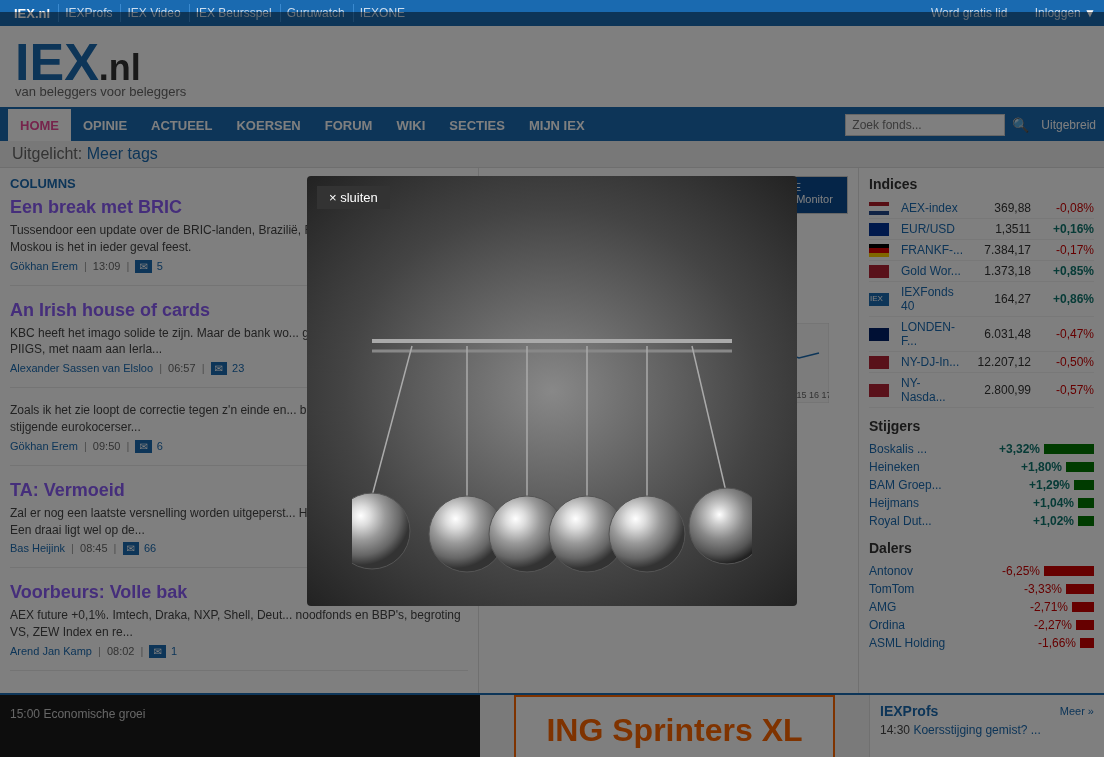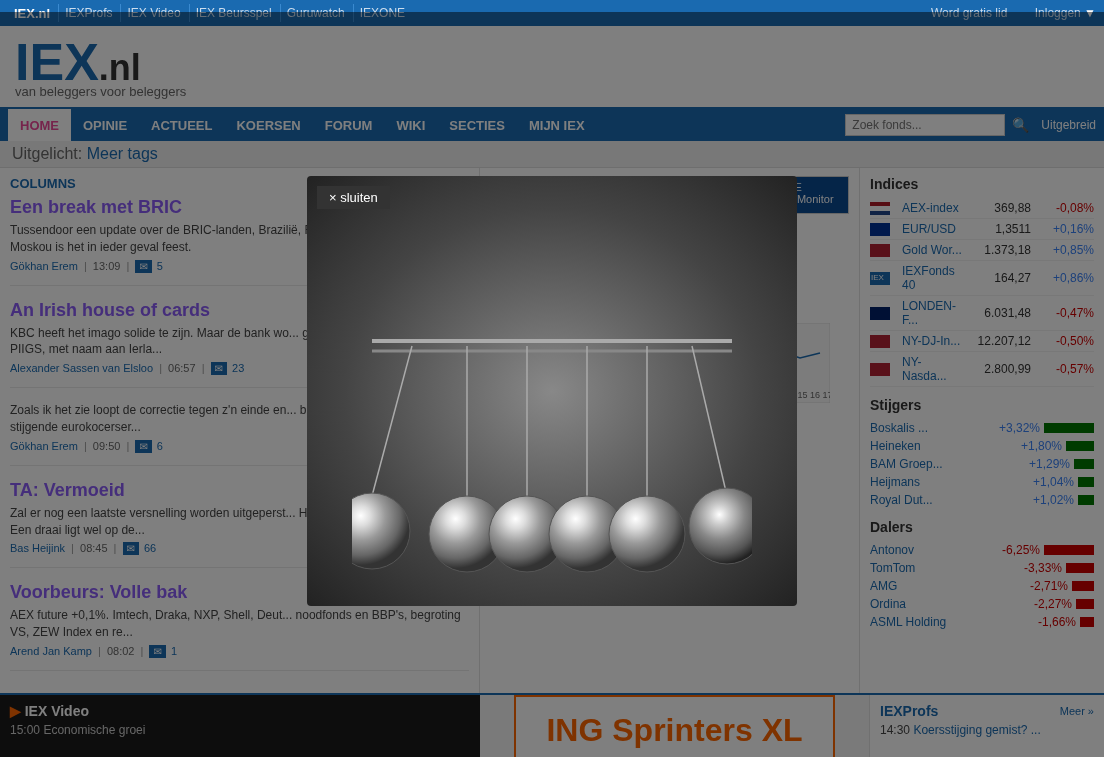--- a/index.html
+++ b/index.html
@@ -69,21 +69,21 @@
     .index-tab.active { background: #1a6ab0; color: #fff; border-color: #1a6ab0; }
 
     
     .right-col { flex: 1; padding: 8px 10px; }
     .indices-section h3 { font-size: 14px; font-weight: bold; color: #333; margin-bottom: 6px; }
     .index-row { display: flex; align-items: center; justify-content: space-between; padding: 3px 0; border-bottom: 1px solid #f0f0f0; font-size: 12px; gap: 8px; }
     .index-flag { width: 20px; height: 13px; display: inline-block; margin-right: 4px; }
     .index-name { color: #1a6ab0; cursor: pointer; flex: 1; }
     .index-value { width: 60px; text-align: right; }
     .index-change { width: 55px; text-align: right; }
-    .positive { color: #3b82f6; }
+    .positive { color: #0f766e; font-weight: bold; }
     .negative { color: #cc0000; }
 
     .stijgers-dalers { margin-top: 10px; }
     .stijgers-dalers h3 { font-size: 14px; font-weight: bold; color: #333; margin-bottom: 6px; }
     .sd-row { display: flex; align-items: center; justify-content: flex-start; padding: 2px 0; font-size: 12px; }
     .sd-name { color: #1a6ab0; cursor: pointer; flex: 1; }
     .sd-change { width: 45px; text-align: right; }
     .sd-bar { height: 10px; display: inline-block; margin-left: 4px; }
     .bar-green { background: #007700; }
     .bar-red { background: #cc0000; }
@@ -292,20 +292,26 @@
         <span class="index-value">369,88</span>
         <span class="index-change negative">-0,08%</span>
       </div>
       <div class="index-row">
         <span class="index-flag flag-eu"></span>
         <span class="index-name">EUR/USD</span>
         <span class="index-value">1,3511</span>
         <span class="index-change positive">+0,16%</span>
       </div>
       <div class="index-row">
+        <span class="index-flag flag-de"></span>
+        <span class="index-name">FRANKF-...</span>
+        <span class="index-value">7.384,17</span>
+        <span class="index-change negative">-0,17%</span>
+      </div>
+      <div class="index-row">
         <span class="index-flag flag-us"></span>
         <span class="index-name">Gold Wor...</span>
         <span class="index-value">1.373,18</span>
         <span class="index-change positive">+0,85%</span>
       </div>
       <div class="index-row">
         <span class="index-flag flag-eu" style="background:#1a6ab0; font-size:8px; color:#fff; padding:1px;">IEX</span>
         <span class="index-name">IEXFonds 40</span>
         <span class="index-value">164,27</span>
         <span class="index-change positive">+0,86%</span>
@@ -386,24 +392,20 @@
         <span class="sd-change negative">-1,66%</span>
         <span class="sd-bar bar-red" style="width:14px;"></span>
       </div>
     </div>
   </div>
 
 </div>
 
 <div class="bottom-area">
   <div class="video-col">
-    <div class="video-title">
-      <span class="video-icon">▶</span>
-      <span>IEX Video</span>
-    </div>
     <div class="video-item">
       <span>15:00</span>
       <span>Economische groei</span>
     </div>
 
   </div>
   <div class="banner-col">
     <div class="ing-banner">ING Sprinters XL</div>
   </div>
   <div class="iexprofs-col">

